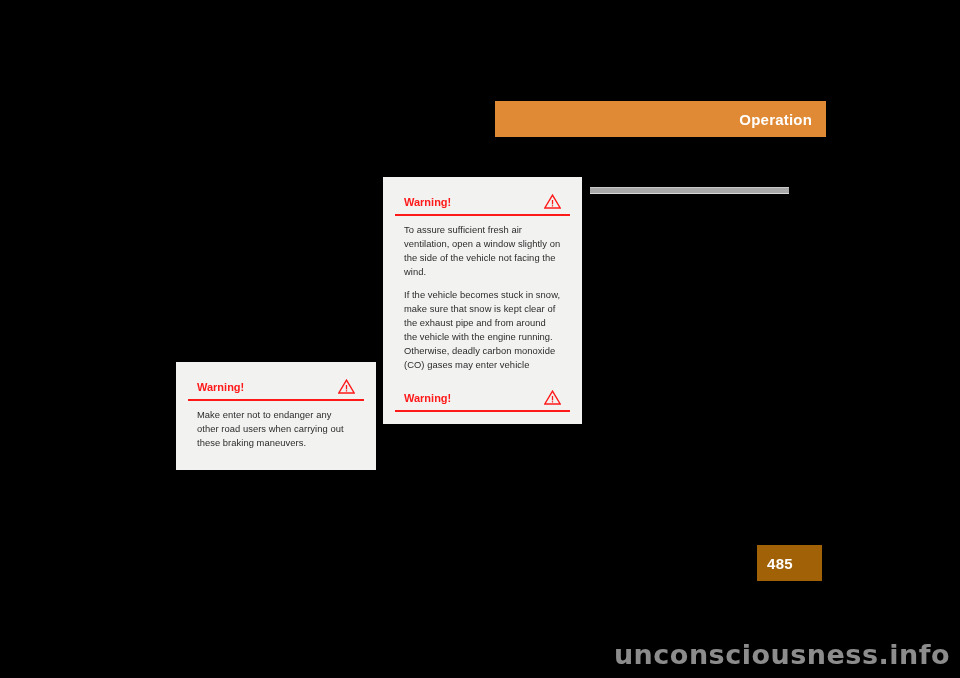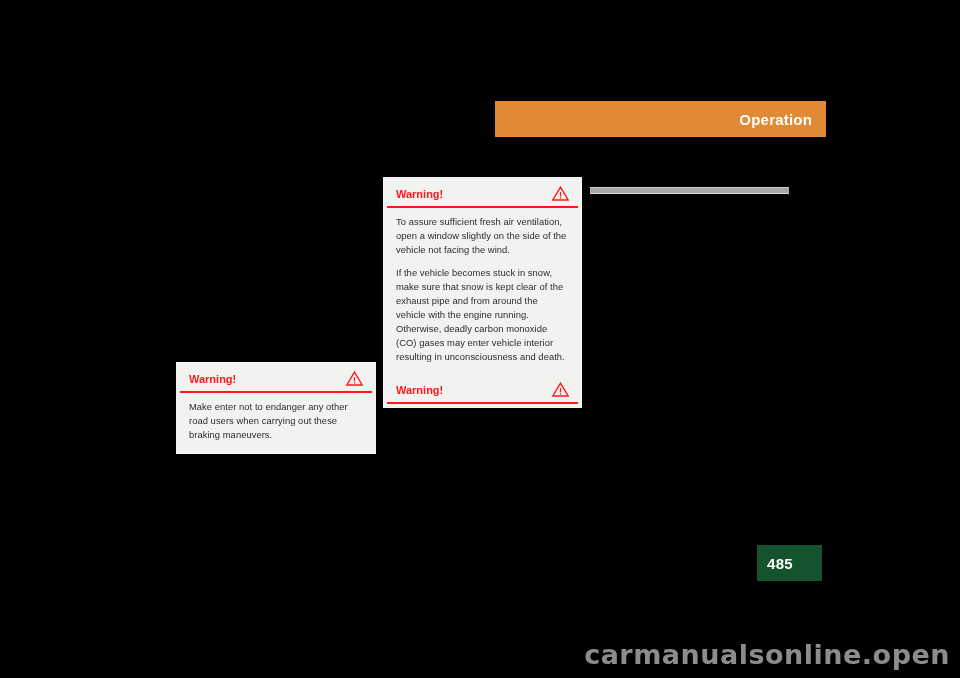--- a/index.html
+++ b/index.html
@@ -49,21 +49,21 @@
     border-top: 1px solid #c9c9c9;
     border-bottom: 1px solid #d8d8d8;
     box-sizing: border-box;
   }
 
   
   .warning-box {
     position: absolute;
     background: #f2f2f1;
     box-sizing: border-box;
-    padding: 4px;
+    padding: 12px;
   }
   .warning-head {
     position: relative;
     height: 25px;
     padding: 0 9px;
     display: flex;
     align-items: center;
     justify-content: space-between;
     border-bottom: 2px solid #ff1a1a;
   }
@@ -99,21 +99,21 @@
   #warning-box-temp     { left: 383px; top: 373px; width: 199px; }
   #warning-box-braking  { left: 176px; top: 362px; width: 200px; }
 
   
   .page-badge {
     position: absolute;
     left: 757px;
     top: 545px;
     width: 65px;
     height: 36px;
-    background: #14532d;
+    background: #a16207;
     display: flex;
     align-items: center;
     box-sizing: border-box;
   }
   .page-badge .page-number {
     font-size: 15px;
     font-weight: bold;
     color: #ffffff;
     padding-left: 10px;
     letter-spacing: 0.3px;
@@ -184,13 +184,13 @@
   </div>
   <div class="warning-body">
     <p>Make enter not to endanger any other road users when carrying out these braking maneuvers.</p>
   </div>
 </div>
 
 <div class="page-badge">
   <span class="page-number">485</span>
 </div>
 
-<div class="watermark">carmanualsonline.open</div>
+<div class="watermark">unconsciousness.info</div>
 
 </body></html>

